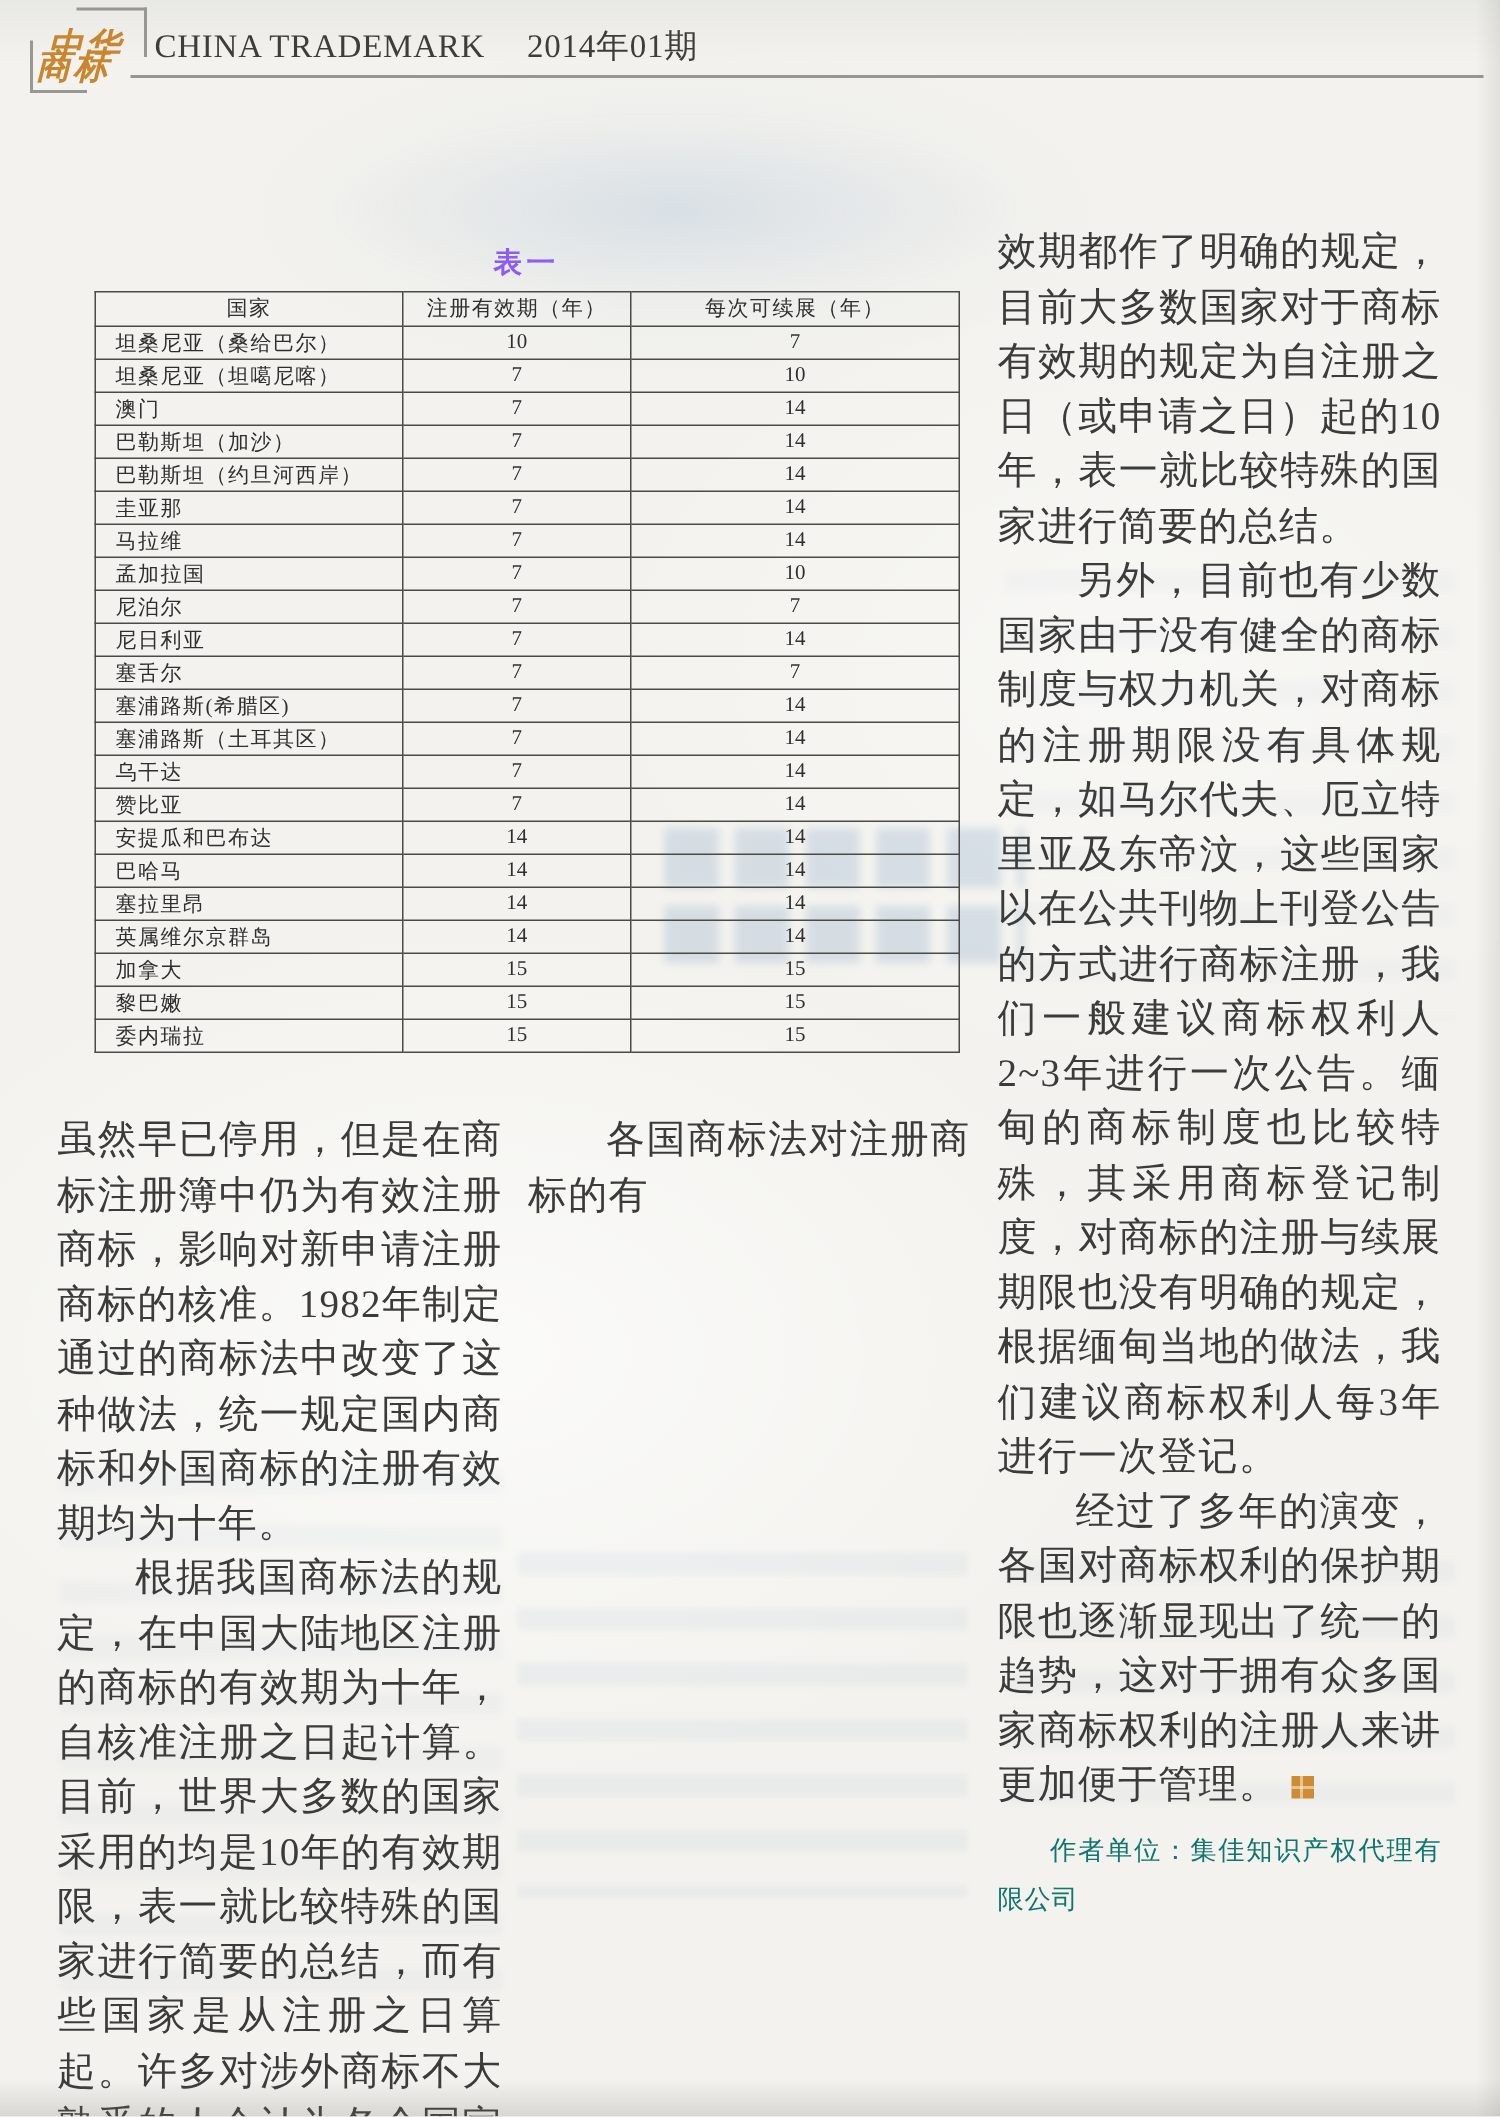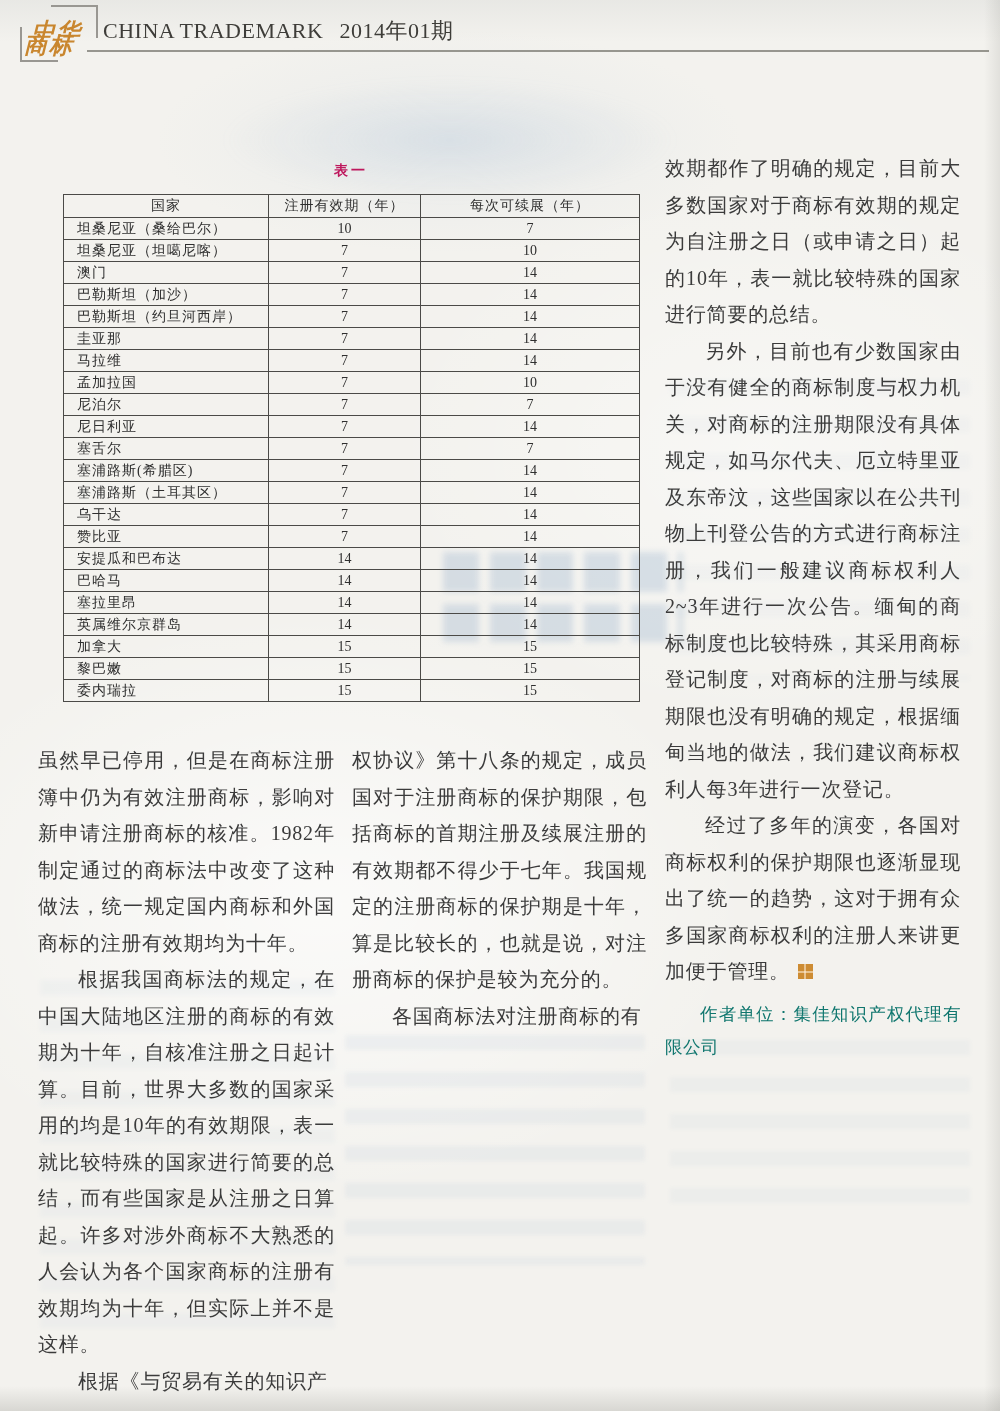--- a/index.html
+++ b/index.html
@@ -42,43 +42,43 @@
   .logo .corner-tr { position:absolute; top:0; right:0; width:58%; height:54%;
     border-top:2px solid #999792; border-right:2px solid #999792; }
   .logo .corner-bl { position:absolute; bottom:0; left:0; width:46%; height:58%;
     border-left:2px solid #999792; border-bottom:2px solid #999792; }
   .logo-zh { position:absolute; color:#c9862e; font-family:"DejaVu Serif", serif;
     font-weight:bold; font-style:italic; font-size:23px; line-height:26px; letter-spacing:2px; }
   .logo-zh.l1 { left:12px; top:1px;margin-top:12px; }
   .logo-zh.l2 { left:4px;  top:27px; }
   .masthead { position:absolute; left:103px; top:16px; font-family:"Liberation Serif", serif;
     font-size:22px; color:#3e3d39; letter-spacing:0.5px; white-space:nowrap; }
-  .masthead .issue { margin-left:10px; }
+  .masthead .issue { margin-left:22px; }
   .header-rule { position:absolute; left:87px; top:50px; width:902px; height:2px;
     background:#97968f; }
 
   
   .table-caption { position:absolute; left:63px; top:162px; width:576px; text-align:center;
-    font-family:"Liberation Serif", serif; font-size:14px; font-weight:bold;
-    color:#be185d; letter-spacing:3px; }
+    font-family:"Liberation Serif", serif; font-size:19px; font-weight:bold;
+    color:#8b5cf6; letter-spacing:3px; }
   table.validity { position:absolute; left:63px; top:194px; width:576px;
     border-collapse:collapse; table-layout:fixed;
     font-family:"Liberation Serif", serif; font-size:14px; color:#2f2f2f; }
   table.validity col.w1 { width:205px; }
   table.validity col.w2 { width:152px; }
   table.validity col.w3 { width:219px; }
   table.validity th, table.validity td { border:1px solid #4b4a47; height:21px;
     padding:0; font-weight:normal; letter-spacing:1px; }
   table.validity th { text-align:center; height:22px; }
   table.validity td.c-country { text-align:left; padding-left:13px; }
   table.validity td.c-num { text-align:center; letter-spacing:0; }
 
   
   .col { position:absolute; }
-  .col p { margin:0; font-family:"Liberation Serif", serif; font-size:20px;
+  .col p { margin:0; font-family:"Liberation Serif", serif; font-size:26px;
     line-height:36.5px; text-align:justify; color:#3b3b3b; letter-spacing:0.8px; }
   .col p.indent { text-indent:2em; }
   .col-left  { left:38px;  top:742px; width:297px; }
   .col-mid   { left:352px; top:742px; width:295px; }
   .col-right { left:665px; top:150px; width:296px; }
   .col p.author { font-size:17.5px; line-height:33px; color:#0f766e;
     letter-spacing:0.5px; margin-top:8px; }
   .seal { display:inline-block; width:15px; height:15px; background:#cd8c33;
     vertical-align:-1px; margin-left:8px;
     background-image:
@@ -241,21 +241,20 @@
       </tbody>
   </table>
 
   <div class="col col-left">
     <p>虽然早已停用，但是在商标注册簿中仍为有效注册商标，影响对新申请注册商标的核准。1982年制定通过的商标法中改变了这种做法，统一规定国内商标和外国商标的注册有效期均为十年。</p>
     <p class="indent">根据我国商标法的规定，在中国大陆地区注册的商标的有效期为十年，自核准注册之日起计算。目前，世界大多数的国家采用的均是10年的有效期限，表一就比较特殊的国家进行简要的总结，而有些国家是从注册之日算起。许多对涉外商标不大熟悉的人会认为各个国家商标的注册有效期均为十年，但实际上并不是这样。</p>
     <p class="indent">根据《与贸易有关的知识产</p>
   </div>
 
   <div class="col col-mid">
-    <p>权协议》第十八条的规定，成员国对于注册商标的保护期限，包括商标的首期注册及续展注册的有效期都不得少于七年。我国规定的注册商标的保护期是十年，算是比较长的，也就是说，对注册商标的保护是较为充分的。</p>
     <p class="indent">各国商标法对注册商标的有</p>
   </div>
 
   <div class="col col-right">
     <p>效期都作了明确的规定，目前大多数国家对于商标有效期的规定为自注册之日（或申请之日）起的10年，表一就比较特殊的国家进行简要的总结。</p>
     <p class="indent">另外，目前也有少数国家由于没有健全的商标制度与权力机关，对商标的注册期限没有具体规定，如马尔代夫、厄立特里亚及东帝汶，这些国家以在公共刊物上刊登公告的方式进行商标注册，我们一般建议商标权利人2~3年进行一次公告。缅甸的商标制度也比较特殊，其采用商标登记制度，对商标的注册与续展期限也没有明确的规定，根据缅甸当地的做法，我们建议商标权利人每3年进行一次登记。</p>
     <p class="indent"><span>经过了多年的演变，各国对商标权利的保护期限也逐渐显现出了统一的趋势，这对于拥有众多国家商标权利的注册人来讲更加便于管理。</span><span class="seal"></span></p>
     <p class="author indent">作者单位：集佳知识产权代理有限公司</p>
   </div>
 

